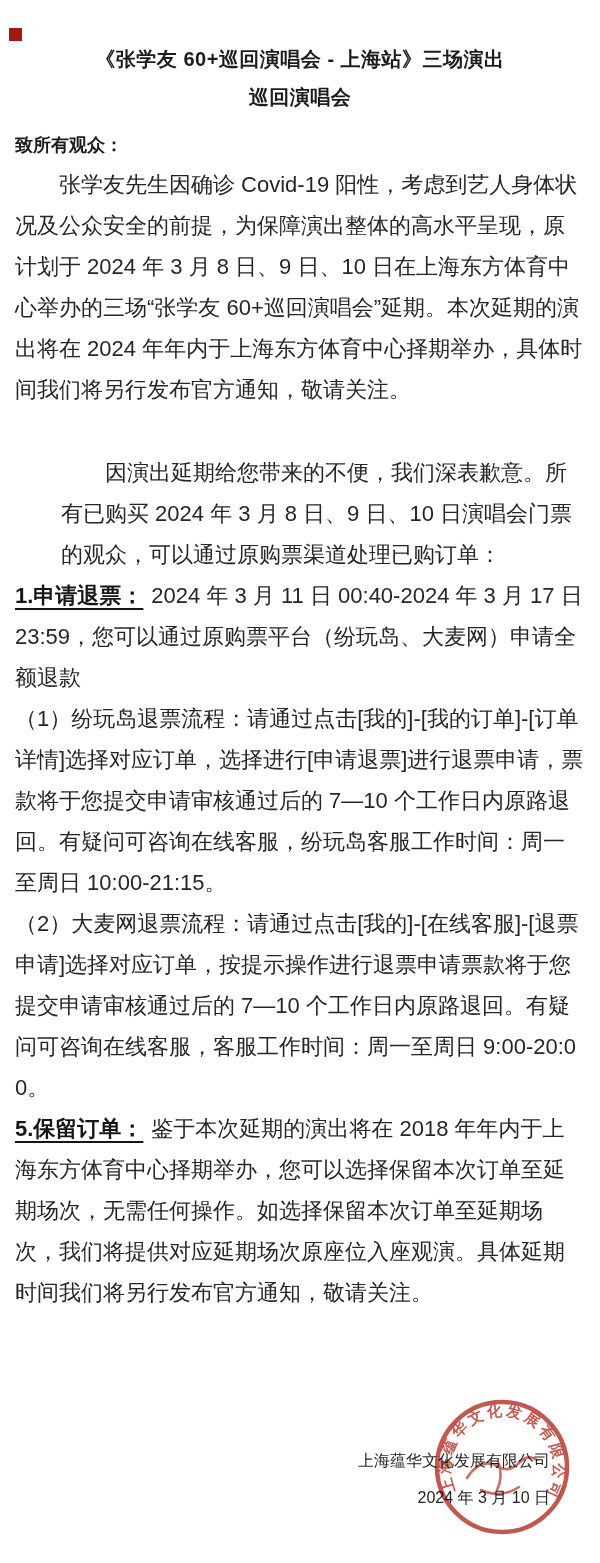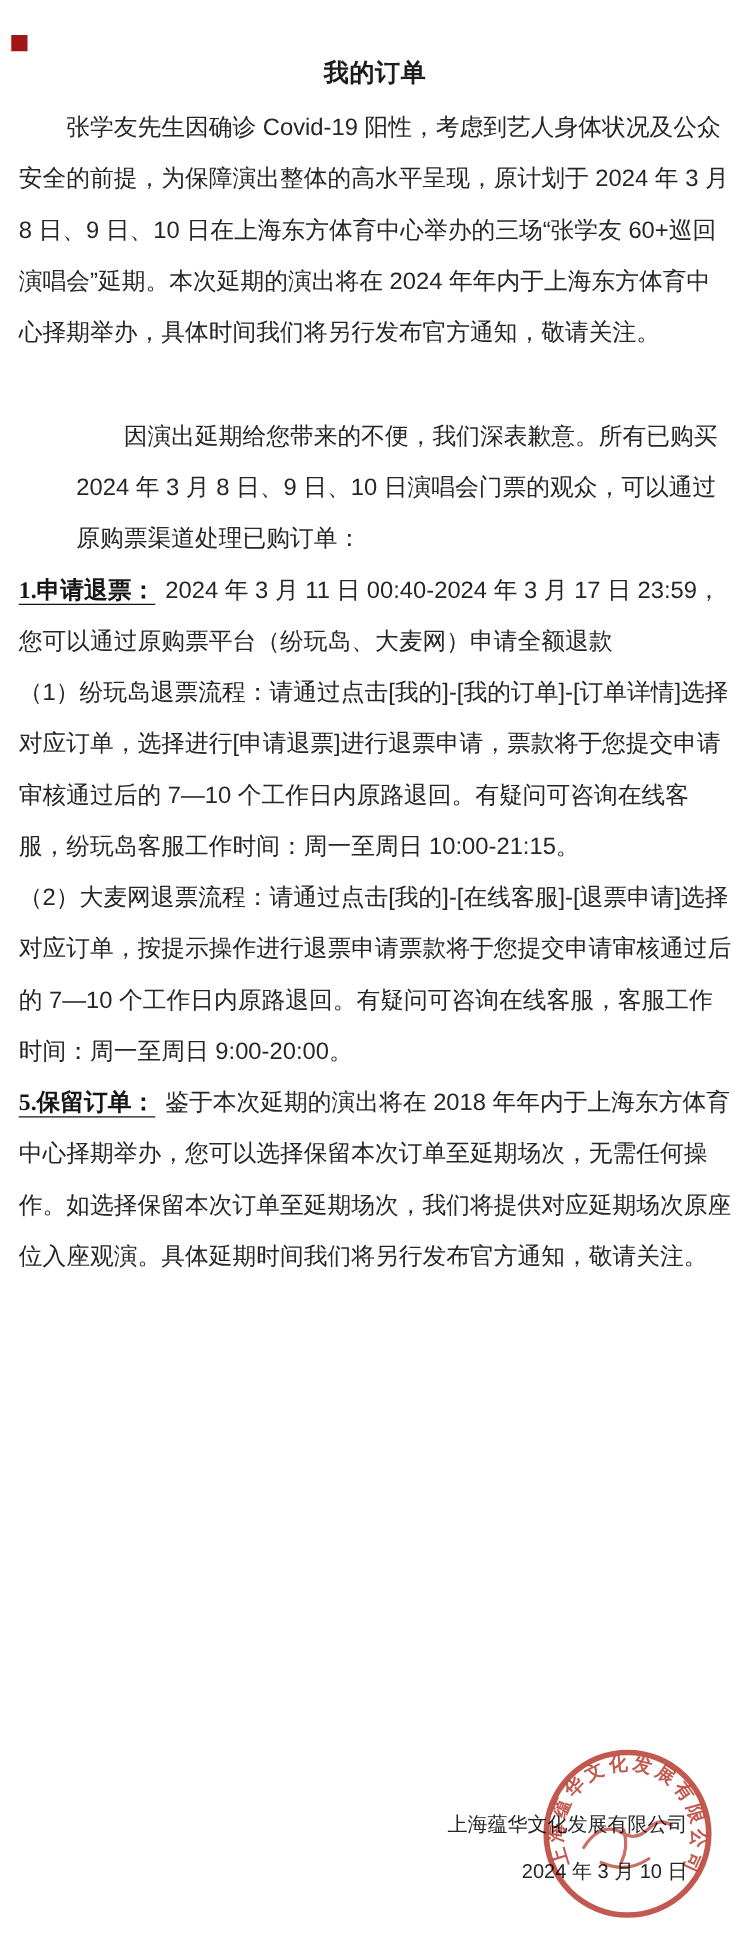--- a/index.html
+++ b/index.html
@@ -16,27 +16,27 @@
   .red-marker {
     position: absolute; left: 9px; top: 28px;
     width: 13px; height: 13px;
     background: #a31616;
   }
   .title { margin: 0; text-align: center; font-size: 20px; line-height: 38px;
            font-weight: 700; color: #1c1c1c; letter-spacing: 0.5px; }
   .tline { display: block; }
   .salutation { margin: 14px 0 0 0; font-size: 18px; font-weight: 700;
                 line-height: 30px; color: #1c1c1c; }
-  .para { margin: 0; font-size: 19px; line-height: 41px; color: #262626;
+  .para { margin: 0; font-size: 22px; line-height: 41px; color: #262626;
           text-align: left; word-break: break-all; }
   .first { margin-top: 4px; }
   .indent { text-indent: 2em; }
   .gap { margin-top: 42px; margin-left: 46px; }
   .label { font-weight: 700; color: #161616; text-decoration: underline;
-           text-underline-offset: 5px; margin-right: 8px; font-family: Liberation Serif, serif; }
+           text-underline-offset: 5px; margin-right: 8px; }
   .bold-run { font-weight: 700; color: #161616; }
   .signature {
     position: absolute; top: 1442px; right: 50px;
     text-align: right; font-size: 16px; line-height: 37px; color: #242424;
     margin: 0;
   }
   .sig-line { display: block; }
   .stamp {
     position: absolute; left: 429px; top: 1394px;
     width: 146px; height: 146px;
@@ -44,23 +44,25 @@
   }
 </style>
 </head>
 <body>
 
 <div class="red-marker"></div>
 
 <div class="doc">
 
   <h1 class="title">
-    <span class="tline">我的订单</span>
+    <span class="tline">《张学友 60+巡回演唱会 - 上海站》三场演出</span>
+    <span class="tline">巡回演唱会</span>
   </h1>
 
+  <p class="salutation">致所有观众：</p>
 
   <p class="para indent first">张学友先生因确诊 Covid-19 阳性，考虑到艺人身体状况及公众安全的前提，为保障演出整体的高水平呈现，原计划于 2024 年 3 月 8 日、9 日、10 日在上海东方体育中心举办的三场“张学友 60+巡回演唱会”延期。本次延期的演出将在 2024 年年内于上海东方体育中心择期举办，具体时间我们将另行发布官方通知，敬请关注。</p>
 
   <p class="para indent gap">因演出延期给您带来的不便，我们深表歉意。所有已购买 2024 年 3 月 8 日、9 日、10 日演唱会门票的观众，可以通过原购票渠道处理已购订单：</p>
 
   <p class="para">
     <span class="label">1.申请退票：</span><span>2024 年 3 月 11 日 00:40-2024 年 3 月 17 日 23:59，您可以通过原购票平台（纷玩岛、大麦网）申请全额退款</span>
   </p>
 
   <p class="para">（1）纷玩岛退票流程：请通过点击[我的]-[我的订单]-[订单详情]选择对应订单，选择进行[申请退票]进行退票申请，票款将于您提交申请审核通过后的 7—10 个工作日内原路退回。有疑问可咨询在线客服，纷玩岛客服工作时间：周一至周日 10:00-21:15。</p>

